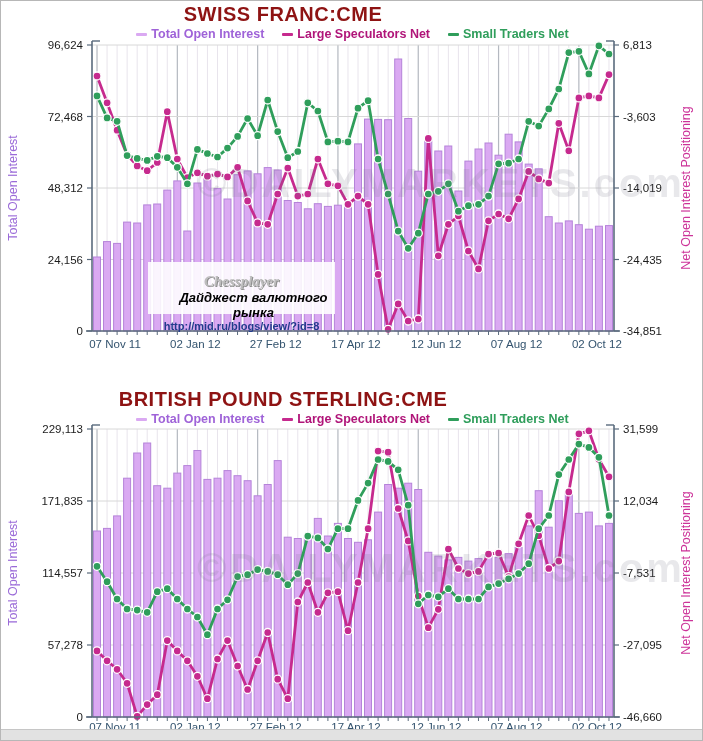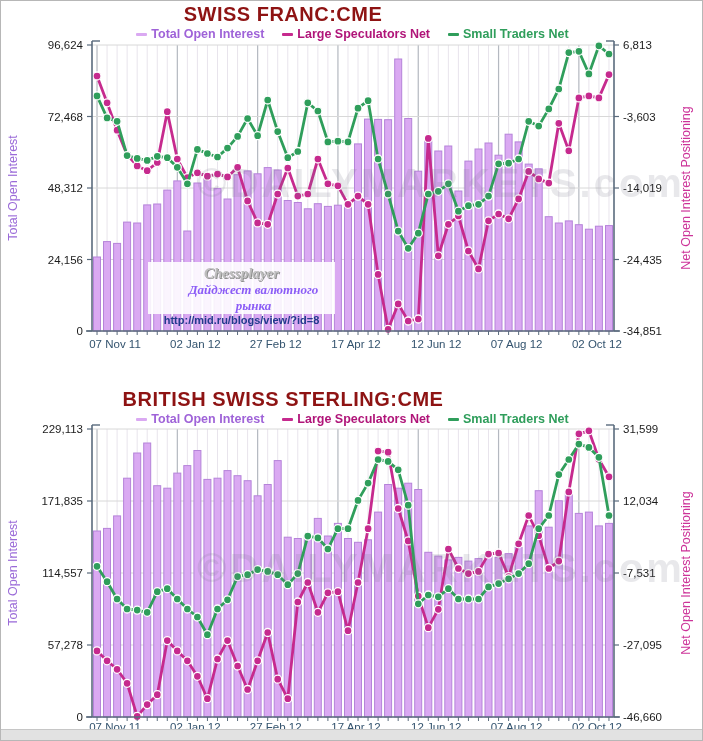--- a/index.html
+++ b/index.html
@@ -4,23 +4,23 @@
 <style>
   html,body{margin:0;padding:0;background:#ffffff;}
   body{font-family:"Liberation Sans", sans-serif;}
   #stage{position:relative;width:703px;height:741px;background:#ffffff;border:1px solid #b7b7b7;box-sizing:border-box;overflow:hidden;}
   .chart-title{position:absolute;width:564px;text-align:center;font-size:20px;font-weight:bold;color:#8e1313;letter-spacing:0.5px;}
   .legend{position:absolute;width:703px;display:flex;justify-content:center;gap:18px;font-size:12.5px;font-weight:bold;}
   .legend-item{display:flex;align-items:center;gap:4px;}
   .legend-dash{display:inline-block;width:11px;height:3px;border-radius:1px;}
   svg{position:absolute;left:0;}
   .brand-watermark{position:absolute;font-size:40px;font-weight:bold;letter-spacing:3px;color:rgba(120,120,135,0.17);white-space:nowrap;pointer-events:none;margin-left:48px;}
-  .stamp-box{position:absolute;left:147px;top:261px;width:187px;height:52px;background:rgba(255,255,255,0.88);text-align:center;padding-top:3px;box-sizing:border-box;}
+  .stamp-box{position:absolute;left:147px;top:261px;width:187px;height:52px;background:rgba(255,255,255,0.88);text-align:center;padding-top:11px;box-sizing:border-box;}
   .stamp-line1{font-family:"Liberation Serif", serif;font-style:italic;font-weight:bold;font-size:15px;color:#bdbdbd;text-shadow:1px 1px 0 #8f8f8f;}
-  .stamp-line2{font-family:Liberation Serif, serif;font-style:italic;font-weight:bold;font-size:13px;color:#8b5cf6;margin-left:24px;}
+  .stamp-line2{font-family:Liberation Sans, sans-serif;font-style:italic;font-weight:bold;font-size:13px;color:#000000;margin-left:24px;}
   .stamp-line3{font-size:11px;font-weight:bold;color:#223a8c;}
   .footer-strip{position:absolute;left:0;bottom:0;width:703px;height:10px;background:#e2e2e2;border-top:1px solid #c6c6c6;}
 </style>
 </head>
 <body>
 
 <div id="stage">
 
   <div class="chart-title" style="top:2px;">SWISS FRANC:CME</div>
   <div class="legend" style="top:26px;">
@@ -353,21 +353,21 @@
       <text x="689" y="187" fill="#cc3399" font-size="12.5" text-anchor="middle" transform="rotate(-90 689 187)">Net Open Interest Positioning</text>
     </svg>
   <div class="brand-watermark" style="left:148px;top:160px;">©DAILYMARKETS.com</div>
 
   <div class="stamp-box">
     <div class="stamp-line1">Chessplayer</div>
     <div class="stamp-line2">Дайджест валютного рынка</div>
     <div class="stamp-line3">http://mid.ru/blogs/view/?id=8</div>
   </div>
 
-  <div class="chart-title" style="top:387px;">BRITISH SWISS STERLING:CME</div>
+  <div class="chart-title" style="top:387px;">BRITISH POUND STERLING:CME</div>
   <div class="legend" style="top:411px;">
       <span class="legend-item">
         <span class="legend-dash" style="background: rgb(218, 169, 242);"></span>
         <span style="color: rgb(159, 99, 216);">Total Open Interest</span>
       </span>
       <span class="legend-item">
         <span class="legend-dash" style="background: rgb(198, 42, 142);"></span>
         <span style="color: rgb(176, 21, 121);">Large Speculators Net</span>
       </span>
       <span class="legend-item">

